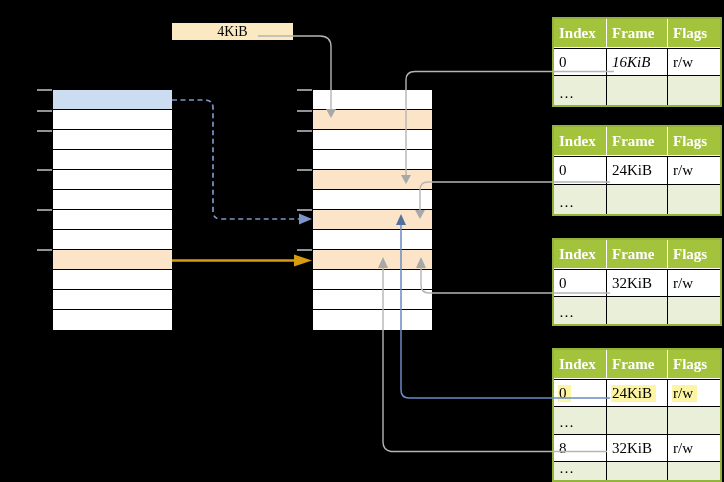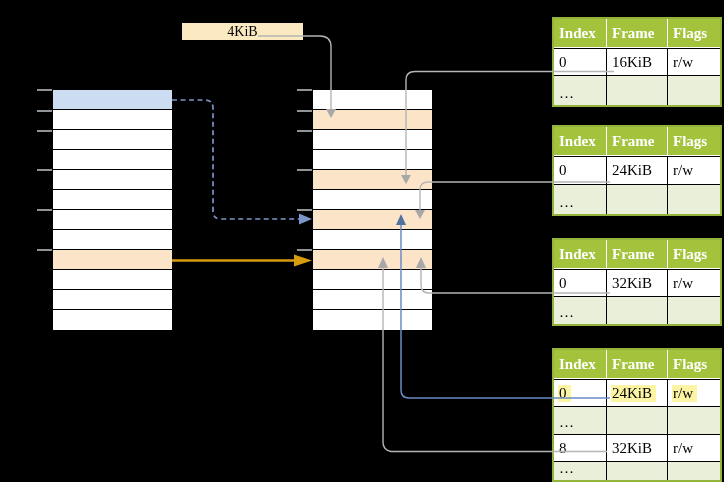--- a/index.html
+++ b/index.html
@@ -10,21 +10,21 @@
   
   .mem-col{position:absolute;width:119px;top:90px;height:240px;}
   .mem-row{box-sizing:border-box;height:20px;border-bottom:1px solid var(--row-border);}
   .mem-row:last-child{border-bottom:none;}
   .fill-white{background:var(--row-white);}
   .fill-blue{background:var(--row-blue);}
   .fill-orange{background:var(--row-orange);}
   .tick{position:absolute;width:15px;height:2px;background:var(--tick-gray);}
   
   .size-label{
-    position:absolute;left:182px;top:23px;width:121px;height:17px;
+    position:absolute;left:172px;top:23px;width:121px;height:17px;
     background:var(--label-bg);color:var(--cell-text);
     font-size:14px;line-height:17px;text-align:center;
   }
   
   .ptable{
     position:absolute;left:552px;width:166px;
     border:2px solid var(--table-border);background:var(--row-white);
   }
   .prow{display:grid;grid-template-columns:53px 61px 52px;}
   .pcell{
@@ -101,21 +101,21 @@
     <div class="tick" style="left: 297px; top: 209px;"></div>
     <div class="tick" style="left: 297px; top: 249px;"></div>
     <div class="ptable" style="top: 17px;">
       <div class="prow head" style="height: 29px;">
         <div class="pcell" style="height: 29px;">Index</div>
         <div class="pcell" style="height: 29px;">Frame</div>
         <div class="pcell" style="height: 29px;">Flags</div>
       </div>
       <div class="prow body" style="height: 27px;">
         <div class="pcell" style="height: 27px;">0</div>
-        <div class="pcell" style="height: 27px;">16KiB</div>
+        <div class="pcell" style="height: 27px; font-style: italic;">16KiB</div>
         <div class="pcell" style="height: 27px;">r/w</div>
       </div>
       <div class="prow body dots" style="height: 30px;">
         <div class="pcell" style="height: 30px;">…</div>
         <div class="pcell" style="height: 30px;"></div>
         <div class="pcell" style="height: 30px;"></div>
       </div>
     </div>
     <div class="ptable" style="top: 125px;">
       <div class="prow head" style="height: 29px;">

